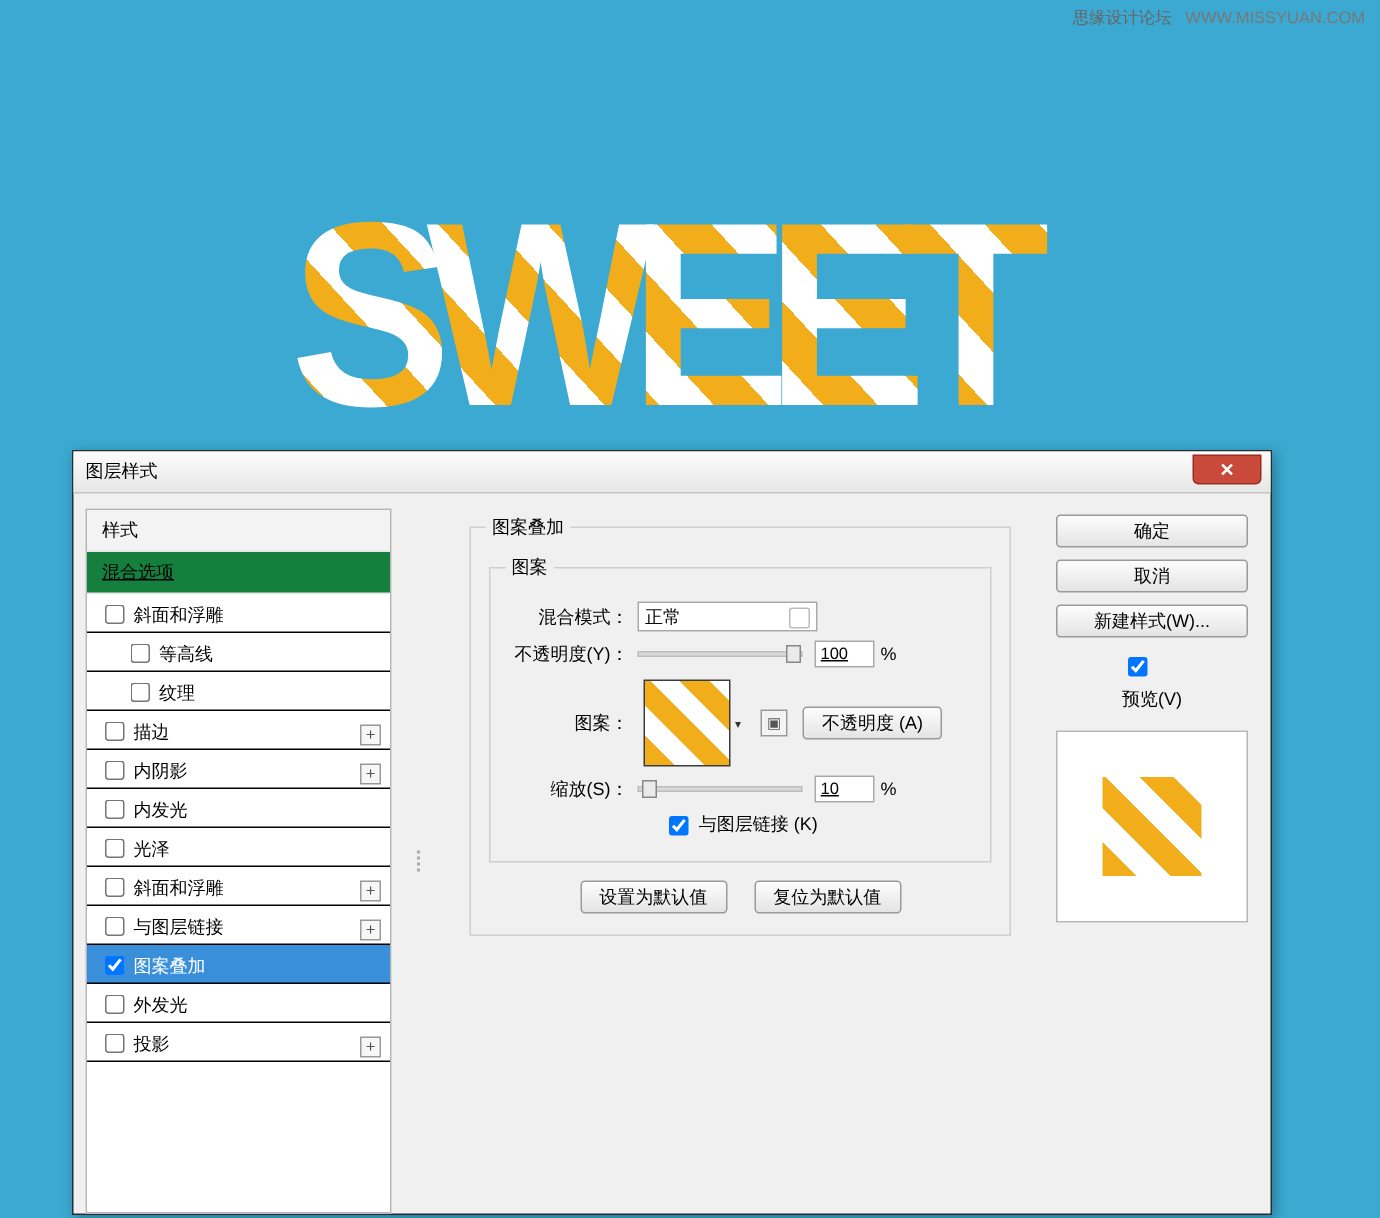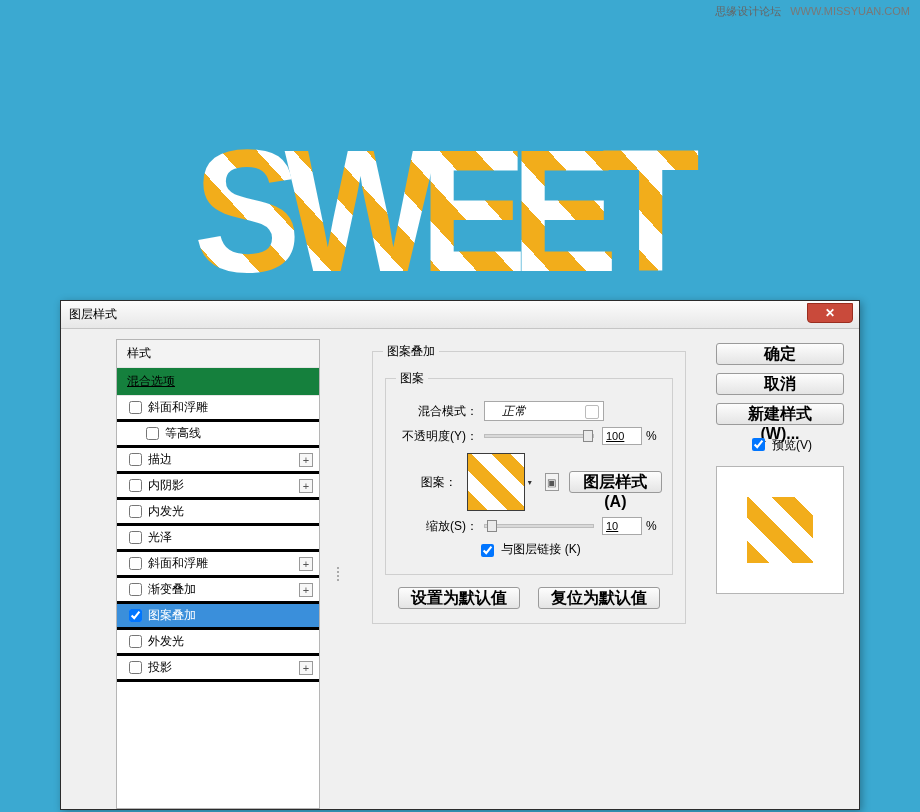--- a/index.html
+++ b/index.html
@@ -7,57 +7,57 @@
   .watermark { position: absolute; top: 4px; right: 10px; font-size: 11px; color: #787878; }
   .watermark span:first-child { color: #666; margin-right: 6px; }
   .sweet {
     position: absolute; top: 110px; left: 170px; width: 590px; height: 170px;
     font-size: 175px; font-weight: 900; font-family: Arial Black, Arial, sans-serif;
     letter-spacing: -18px;
     background-image: repeating-linear-gradient(45deg, #f2ad1b 0 28px, #ffffff 28px 56px);
     -webkit-background-clip: text; background-clip: text; color: transparent;
     transform: scaleX(0.92);
   }
-  .dialog { position: absolute; left: 60px; top: 300px; width: 800px; height: 510px; background: #f0f0f0; border: 1px solid #2b2b2b; box-shadow: 2px 2px 8px rgba(0,0,0,0.3); }
+  .dialog { position: absolute; left: 48px; top: 300px; width: 800px; height: 510px; background: #f0f0f0; border: 1px solid #2b2b2b; box-shadow: 2px 2px 8px rgba(0,0,0,0.3); }
   .titlebar { height: 28px; background: linear-gradient(#fcfcfc,#e7e7e7); border-bottom: 1px solid #c5c5c5; display: flex; align-items: center; padding: 0 8px; font-size: 12px; }
   .closebtn { position: absolute; right: 6px; top: 2px; width: 46px; height: 20px; background: #c94a3b; border: 1px solid #9a2d1f; border-radius: 0 0 4px 4px; color: #fff; display:flex;align-items:center;justify-content:center;font-size:12px;font-weight:bold; }
-  .dialog-body { display: flex; height: calc(100% - 28px); padding: 10px 8px 0 8px; gap: 13px; margin-left: 47px; }
+  .dialog-body { display: flex; height: calc(100% - 28px); padding: 10px 8px 0 8px; gap: 13px; }
   .leftcol { width: 204px; display: flex; flex-direction: column; }
   .style-panel { border: 1px solid #b5b5b5; background: #fff; flex: 1; overflow: hidden; }
   .style-head, .style-sub { padding: 5px 10px; font-size: 12px; border-bottom: 1px solid #e5e5e5; }
   .style-head { background: #f3f3f3; }
   .style-sub { background: #15803d; text-decoration: underline; }
-  .style-row { display:flex; align-items:center; padding: 2px 6px 2px 8px; font-size: 12px; height: 26px; border-bottom: 3px solid #000000; }
+  .style-row { display:flex; align-items:flex-end; padding: 2px 6px 2px 8px; font-size: 12px; height: 26px; border-bottom: 1px solid #000000; }
   .style-row input[type=checkbox]{ margin-right: 6px; }
   .style-row.indent { padding-left: 25px; }
   .style-row .plus { margin-left:auto; width:14px;height:14px;border:1px solid #999;display:flex;align-items:center;justify-content:center;font-size:11px;color:#555;background:#f7f7f7; }
   .style-row.active { background: #3a8fdb; color: #fff; }
   .centercol { flex: 1; padding: 4px 8px 0 14px; }
   fieldset.outer { border: 1px solid #cfcfcf; padding: 6px 10px 14px 10px; font-size:12px; }
   fieldset.inner { border: 1px solid #cfcfcf; padding: 8px 10px 14px 10px; margin-top: 4px; }
   legend { font-size: 12px; padding: 0 4px; }
   .form-row { display:flex; align-items:center; font-size:12px; margin: 6px 0; }
   .form-row .lbl { width: 82px; text-align: right; margin-right: 6px; }
-  .select { width: 120px; height: 20px; border:1px solid #a8a8a8; background:#fff; display:flex;align-items:center;padding:0 17px;font-size:12px; position:relative;font-style:italic;}
+  .select { width: 120px; height: 20px; border:1px solid #a8a8a8; background:#fff; display:flex;align-items:center;padding:0 4px;font-size:12px; position:relative;}
   .select::after{content:"";position:absolute;right:4px;top:3px;width:12px;height:12px;border:1px solid #bbb;border-radius:2px;}
   .slider { flex:0 0 110px; height: 4px; background: #d9d9d9; border:1px solid #bdbdbd; position:relative; margin-right:8px;}
   .slider .thumb { position:absolute; top:-5px; width:10px;height:12px;background:#eaeaea;border:1px solid #888; }
   .numfield { width:40px; height:18px; border:1px solid #a8a8a8; font-size:11px; padding:0 3px; background:#fff;text-decoration:underline; }
   .pct { margin-left:4px; }
   .swatch-row { display:flex; align-items:center; gap:10px; margin:8px 0 6px 0;}
   .swatch-row .lbl { width:82px; text-align:right; }
   .pattern-swatch { width:58px;height:58px;border:1px solid #3c3c3c; background-image: repeating-linear-gradient(45deg,#f2ad1b 0 14px,#fff 14px 28px); position:relative;}
   .pattern-drop{width:10px;display:flex;align-items:center;justify-content:center;font-size:8px;color:#333;}
   .snap-icon{width:18px;height:18px;border:1px solid #999;background:#f3f3f3;display:flex;align-items:center;justify-content:center;font-size:10px;color:#555;}
-  .stdbtn { height:22px; border:1px solid #9a9a9a; background:linear-gradient(#fdfdfd,#e4e4e4); font-size:16px; padding:0 12px; border-radius:3px;font-weight:bold; }
+  .stdbtn { height:22px; border:1px solid #9a9a9a; background:linear-gradient(#fdfdfd,#e4e4e4); font-size:12px; padding:0 12px; border-radius:3px; }
   .btn-pair { display:flex; gap:18px; justify-content:center; margin-top:12px; }
   .linkrow { display:flex;align-items:flex-start;justify-content:center;gap:4px;font-size:12px;margin-top:6px;}
   .rightcol { width: 142px; padding-top: 4px; display:flex;flex-direction:column;align-items:center;gap:8px; }
   .rightcol .stdbtn { width: 128px; }
-  .prevchk { font-size:12px; display:flex;align-items:flex-end;gap:4px;margin-top:2px;}
+  .prevchk { font-size:12px; display:flex;align-items:flex-start;gap:4px;margin-top:2px;flex-direction:column;}
   .preview-box { width:128px;height:128px;border:1px solid #b5b5b5;background:#fff;display:flex;align-items:center;justify-content:center;margin-top:4px;}
   .preview-pat { width:66px;height:66px; background-image: repeating-linear-gradient(45deg,#f2ad1b 0 16px,#fff 16px 32px); }
   .dragbar { width:10px; display:flex;flex-direction:column;align-items:center;justify-content:center; }
   .dragbar span{width:2px;height:2px;background:#aaa;margin:1px 0;}
 </style>
 </head>
 <body>
 
 <div class="watermark">
   <span>思缘设计论坛</span>
@@ -80,20 +80,24 @@
         <div class="style-sub">混合选项</div>
         <div id="style-items">
             <div class="style-row">
               <input type="checkbox" style="">
               <span>斜面和浮雕</span>
             </div>
             <div class="style-row indent">
               <input type="checkbox" style="">
               <span>等高线</span>
             </div>
+            <div class="style-row indent">
+              <input type="checkbox" style="">
+              <span>纹理</span>
+            </div>
             <div class="style-row">
               <input type="checkbox" style="">
               <span>描边</span>
               <div class="plus">+</div>
             </div>
             <div class="style-row">
               <input type="checkbox" style="">
               <span>内阴影</span>
               <div class="plus">+</div>
             </div>
@@ -105,21 +109,21 @@
               <input type="checkbox" style="">
               <span>光泽</span>
             </div>
             <div class="style-row">
               <input type="checkbox" style="">
               <span>斜面和浮雕</span>
               <div class="plus">+</div>
             </div>
             <div class="style-row">
               <input type="checkbox" style="">
-              <span>渐变叠加</span>
+              <span>与图层链接</span>
               <div class="plus">+</div>
             </div>
             <div class="style-row active">
               <input type="checkbox" checked="" style="">
               <span>图案叠加</span>
             </div>
             <div class="style-row">
               <input type="checkbox" style="">
               <span>外发光</span>
             </div>
@@ -163,21 +167,21 @@
             <span class="pct">%</span>
           </div>
 
           <div class="swatch-row">
             <span class="lbl">图案：</span>
             <div style="display:flex">
               <div class="pattern-swatch"></div>
               <div class="pattern-drop">▾</div>
             </div>
             <div class="snap-icon">▣</div>
-            <button class="stdbtn">图层样式 (A)</button>
+            <button class="stdbtn">不透明度 (A)</button>
           </div>
 
           <div class="form-row">
             <span class="lbl">缩放(S)：</span>
             <div class="slider">
                 <div class="thumb" style="left:2px"></div>
               </div>
             <input class="numfield" value="10" style="">
             <span class="pct">%</span>
           </div>

